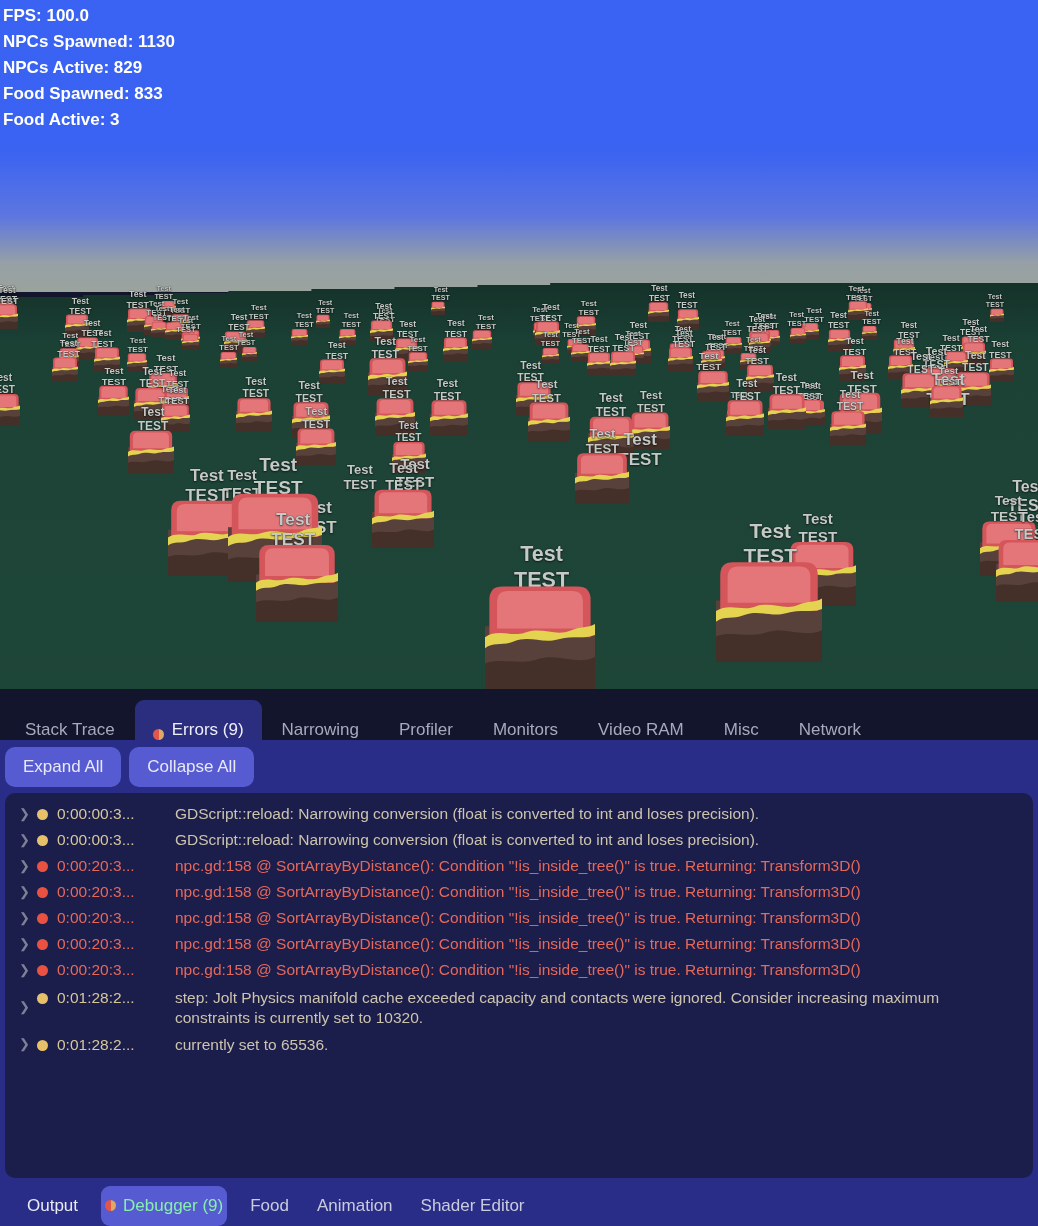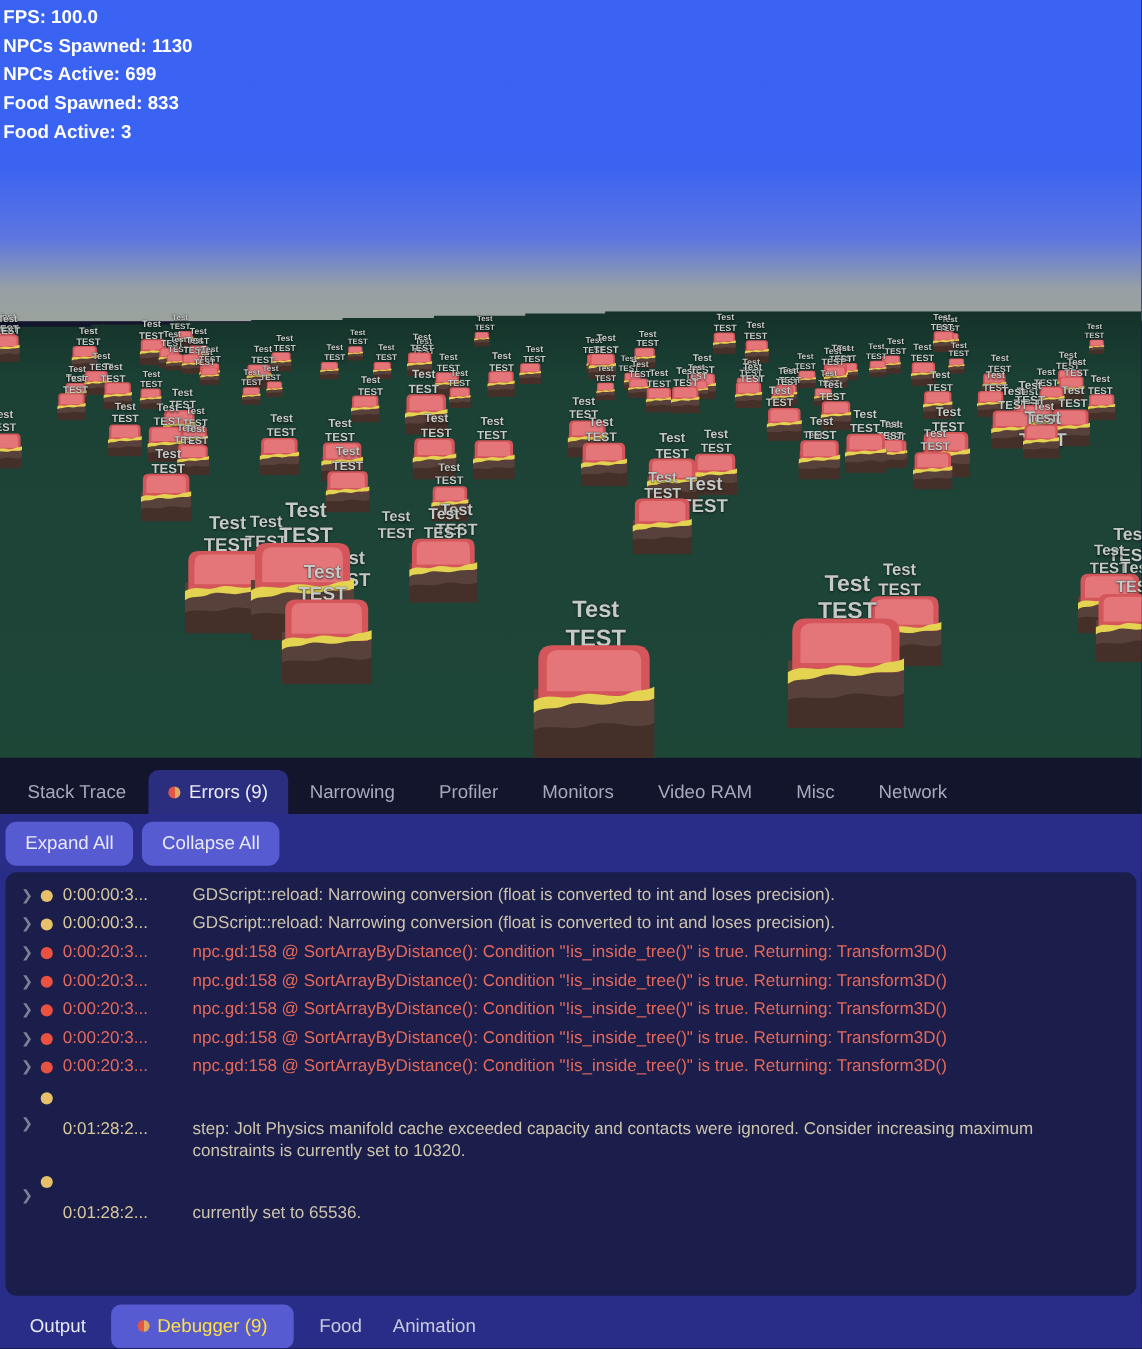--- a/index.html
+++ b/index.html
@@ -25,21 +25,21 @@
     text-shadow:0 1px 2px rgba(8,10,12,.6),0 0 1px rgba(0,0,0,.8);
   }
   .npc-label-only{position:absolute;transform:translateX(-50%);color:#c6cac6;font-weight:600;
     line-height:1.18;text-align:center;white-space:nowrap;
     text-shadow:0 1px 2px rgba(8,10,12,.6),0 0 1px rgba(0,0,0,.8);}
   .hud{position:absolute;left:3px;top:3px;color:#ffffff;font-weight:700;font-size:17px;line-height:26px;z-index:2000;}
 
   
   .tabbar{position:absolute;top:689px;left:0;width:1038px;height:51px;background:#13152c;
     display:flex;align-items:flex-end;padding-left:5px;}
-  .tab{height:40px;display:flex;align-items:center;gap:8px;padding:0 20px;
+  .tab{height:40px;display:flex;align-items:flex-end;gap:8px;padding:0 20px;
     font-size:17px;color:#a6aabc;cursor:default;white-space:nowrap;}
   .tab.active{background:#2b2e7f;border-radius:9px 9px 0 0;color:#edeef8;padding:0 18px;}
   .split-dot{width:11px;height:11px;border-radius:50%;flex:0 0 auto;
     background:linear-gradient(90deg,#e05647 0 55%,#dfa965 55% 100%);}
 
   
   .toolbar{position:absolute;top:740px;left:0;width:1038px;height:53px;background:#2a2d87;
     display:flex;align-items:center;gap:8px;padding-left:5px;}
   .btn{height:40px;border:none;border-radius:10px;background:#575bd1;color:#e8e9f6;
     font-family:"Liberation Sans",sans-serif;font-size:17px;padding:0 18px;cursor:pointer;}
@@ -50,34 +50,34 @@
   .row{display:flex;align-items:flex-start;padding-left:14px;min-height:26px;}
   .row .chev{width:14px;flex:0 0 auto;color:#7e8196;font-size:13px;line-height:26px;cursor:pointer;}
   .row.multi .chev{align-self:center;line-height:20px;}
   .row .dot{width:11px;height:11px;border-radius:50%;flex:0 0 auto;margin:8px 0 0 4px;}
   .row.warning .dot{background:#e6c169;}
   .row.error .dot{background:#e95140;}
   .row .time{flex:0 0 auto;width:104px;margin-left:9px;font-size:15.5px;line-height:26px;white-space:nowrap;overflow:hidden;}
   .row .msg{flex:1 1 auto;margin-left:14px;font-size:15.5px;line-height:26px;overflow:hidden;}
   .row .msg .ln{white-space:nowrap;overflow:hidden;}
   .row.multi{padding-top:2px;padding-bottom:2px;}
-  .row.multi .time,.row.multi .msg{line-height:20px;margin-top:29px;}
+  .row.multi .time,.row.multi .msg{line-height:20px;}
   .row.multi .time{padding-top:3px;}
   .row.multi .msg{padding-top:3px;}
   .row.warning .time{color:#d6c79b;}
   .row.warning .msg{color:#cdc4ad;}
   .row.error .time,.row.error .msg{color:#e5695b;}
 
   
   .bottombar{position:absolute;top:1185px;left:0;width:1038px;height:41px;background:#2a2d87;
     display:flex;align-items:center;padding-left:13px;}
   .bitem{height:40px;display:flex;align-items:center;gap:7px;padding:0 14px;
     font-size:17px;color:#c9ccdd;cursor:default;white-space:nowrap;}
   .bitem.first{color:#e8eaf4;}
-  .bitem.active{background:#575bd1;border-radius:9px;color:#fde047;margin:0 9px;padding:0 24px;}
+  .bitem.active{background:#575bd1;border-radius:9px;color:#86efac;margin:0 9px;padding:0 4px;}
 </style>
 </head>
 <body>
 
 <div class="stage">
 
   <div class="viewport">
     <div class="sky"></div>
     <div class="ground"></div>
     <div id="npc-layer">
@@ -1536,21 +1536,21 @@
           <div>TEST</div>
         </div>
         <div class="npc-label-only" style="left: 360px; top: 462px; font-size: 13px; z-index: 502;">
           <div>Test</div>
           <div>TEST</div>
         </div>
       </div>
     <div class="hud" id="hud">
         <div>FPS: 100.0</div>
         <div>NPCs Spawned: 1130</div>
-        <div>NPCs Active: 699</div>
+        <div>NPCs Active: 829</div>
         <div>Food Spawned: 833</div>
         <div>Food Active: 3</div>
       </div>
   </div>
 
   <div class="tabbar" id="tabbar">
       <div class="tab">
         <span>Stack Trace</span>
       </div>
       <div class="tab active">
@@ -1667,15 +1667,18 @@
       <div class="bitem active">
         <span class="split-dot"></span>
         <span>Debugger (9)</span>
       </div>
       <div class="bitem">
         <span>Food</span>
       </div>
       <div class="bitem">
         <span>Animation</span>
       </div>
+      <div class="bitem">
+        <span>Shader Editor</span>
+      </div>
     </div>
 
 </div>
 
 </body></html>

